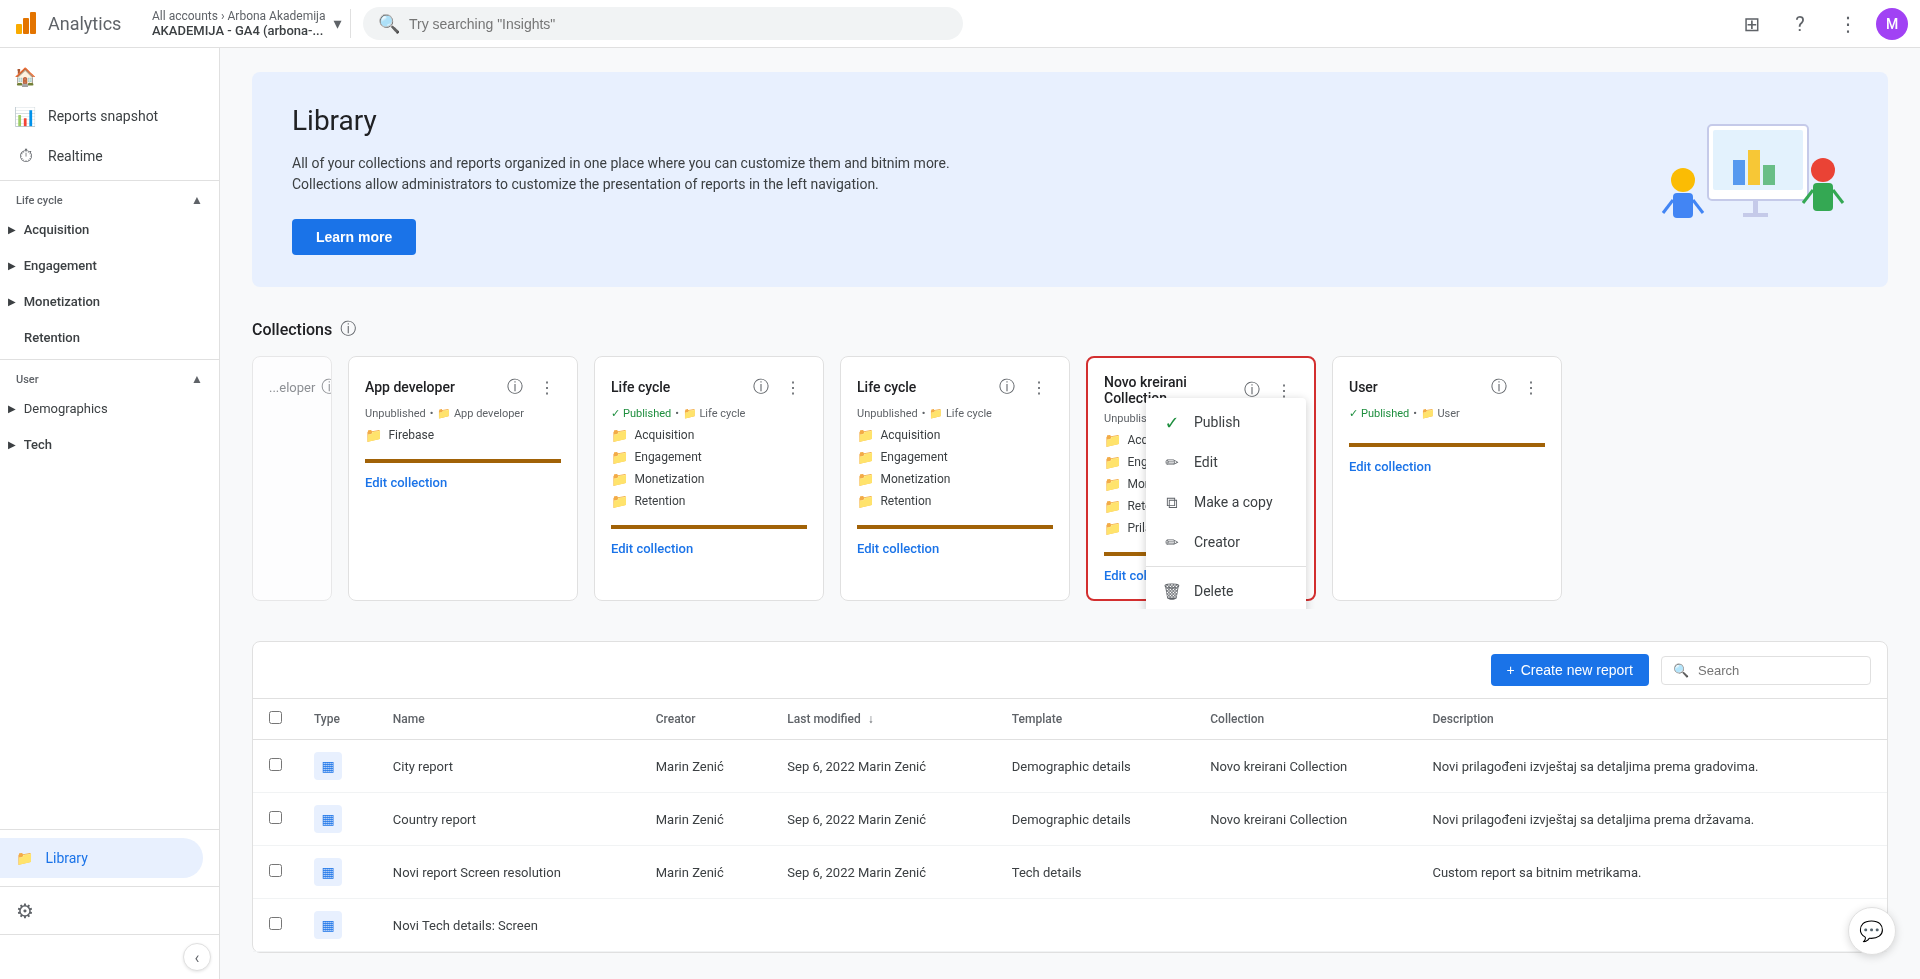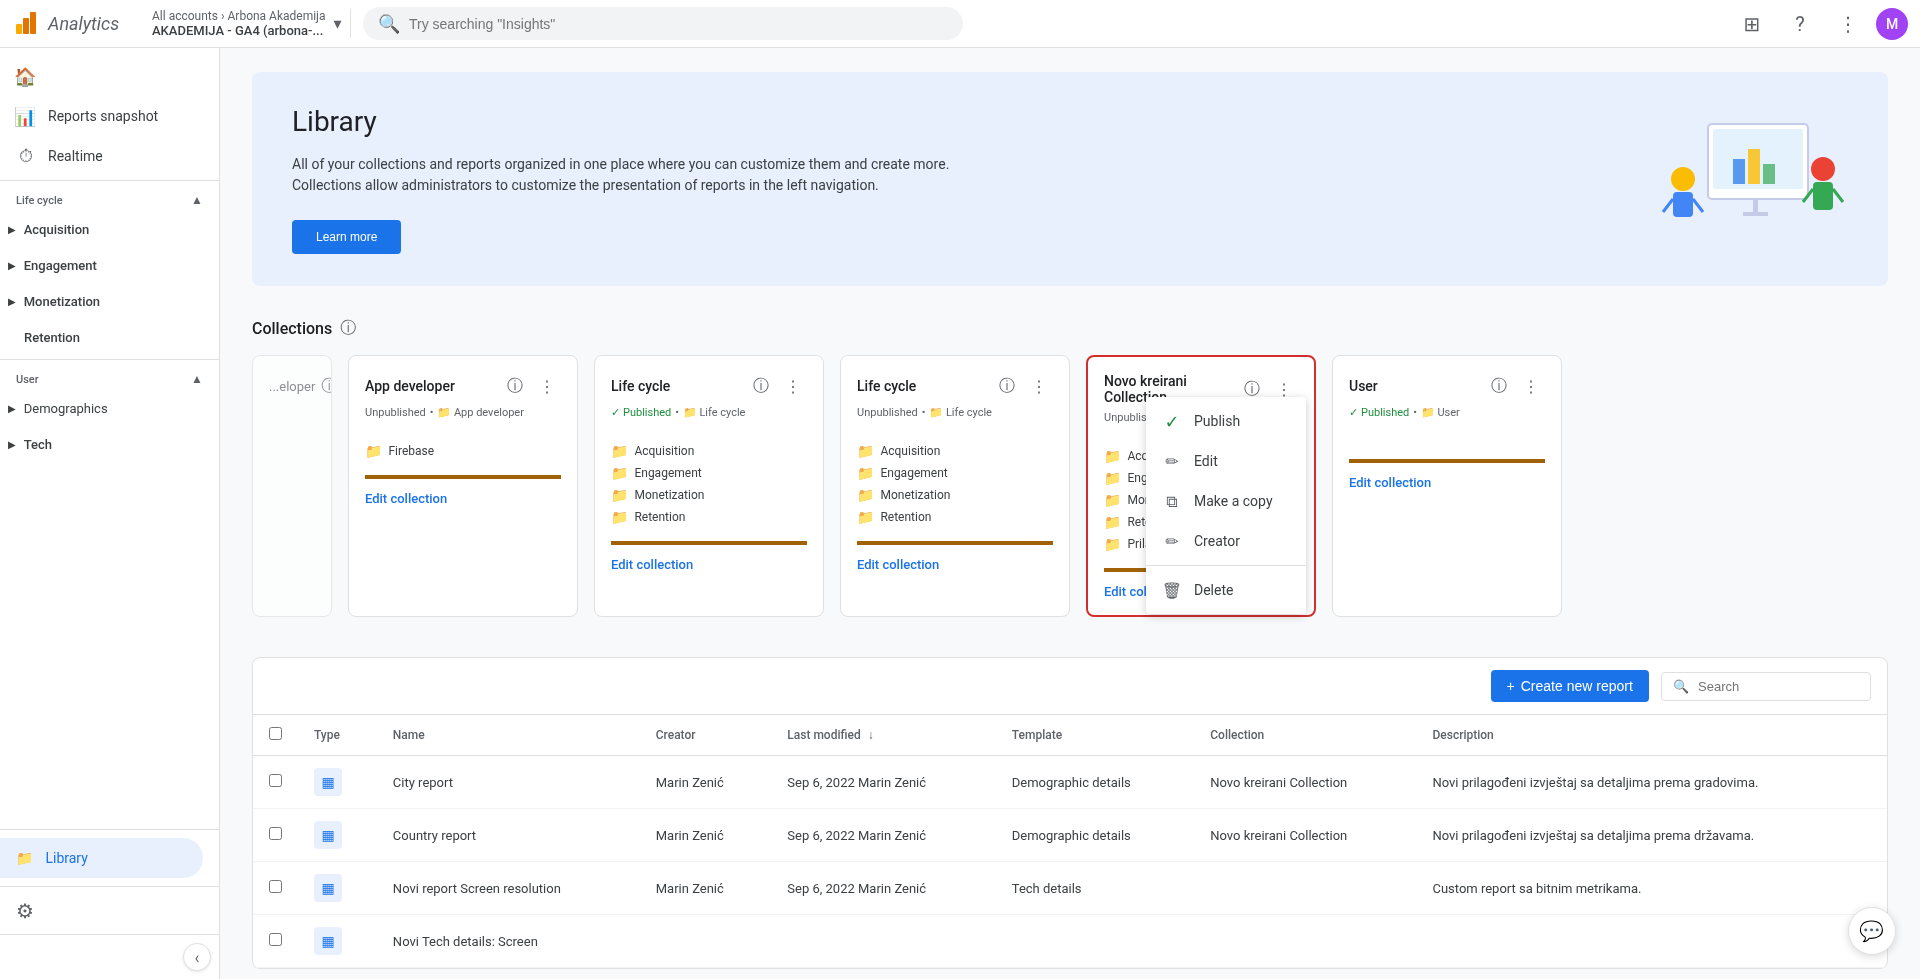--- a/index.html
+++ b/index.html
@@ -2,21 +2,21 @@
 <html><head>
   <meta charset="utf-8">
   <style>
     * { box-sizing: border-box; margin: 0; padding: 0; }
     body { font-family: 'Google Sans', Roboto, Arial, sans-serif; font-size: 13px; color: #202124; background: #f8f9fa; overflow: hidden; width: 1920px; height: 979px; }
 
     
     .topbar { display: flex; align-items: center; height: 48px; background: #fff; border-bottom: 1px solid #e0e0e0; padding: 0 12px; gap: 12px; position: fixed; top: 0; left: 0; right: 0; z-index: 100; }
     .topbar-logo { display: flex; align-items: center; gap: 8px; min-width: 120px; }
     .logo-icon { width: 28px; height: 28px; }
-    .topbar-title { font-size: 18px; color: #5f6368; font-weight: 400; font-style: italic; }
+    .topbar-title { font-size: 18px; color: #5f6368; font-weight: 400; }
     .topbar-account { display: flex; align-items: center; gap: 4px; font-size: 13px; color: #3c4043; padding: 0 8px; border-right: 1px solid #e0e0e0; }
     .topbar-account .breadcrumb { color: #5f6368; font-size: 12px; }
     .topbar-account .current { font-size: 13px; font-weight: 500; }
     .topbar-search { flex: 1; max-width: 600px; display: flex; align-items: center; background: #f1f3f4; border-radius: 24px; padding: 6px 16px; gap: 8px; }
     .topbar-search input { border: none; background: transparent; outline: none; font-size: 14px; width: 100%; color: #3c4043; }
     .topbar-right { margin-left: auto; display: flex; align-items: center; gap: 8px; }
     .topbar-icon-btn { width: 40px; height: 40px; border-radius: 50%; display: flex; align-items: center; justify-content: center; cursor: pointer; color: #5f6368; font-size: 20px; }
     .avatar { width: 32px; height: 32px; border-radius: 50%; background: #a142f4; display: flex; align-items: center; justify-content: center; color: #fff; font-size: 14px; font-weight: 500; cursor: pointer; }
 
     
@@ -34,33 +34,33 @@
     .chevron { font-size: 12px; }
 
     
     .main { flex: 1; overflow-y: auto; background: #f8f9fa; padding: 24px 32px; }
 
     
     .hero { background: #e8f0fe; border-radius: 8px; padding: 32px 40px; display: flex; align-items: center; justify-content: space-between; margin-bottom: 32px; position: relative; overflow: hidden; }
     .hero-content { max-width: 700px; }
     .hero h1 { font-size: 28px; font-weight: 400; color: #202124; margin-bottom: 16px; }
     .hero p { font-size: 14px; color: #3c4043; line-height: 1.5; margin-bottom: 24px; }
-    .hero-btn { background: #1a73e8; color: #fff; border: none; padding: 10px 24px; border-radius: 4px; font-size: 12px; cursor: pointer; font-weight: 400; }
+    .hero-btn { background: #1a73e8; color: #fff; border: none; padding: 10px 24px; border-radius: 4px; font-size: 14px; cursor: pointer; font-weight: 700; }
     .hero-illustration { width: 200px; height: 150px; position: relative; }
 
     
     .section-header { display: flex; align-items: center; gap: 8px; margin-bottom: 16px; }
     .section-title { font-size: 16px; font-weight: 500; color: #202124; }
     .info-icon { color: #5f6368; font-size: 16px; cursor: pointer; }
     .collections-grid { display: flex; gap: 16px; overflow-x: auto; padding-bottom: 8px; margin-bottom: 32px; }
     .collection-card { background: #fff; border: 1px solid #e0e0e0; border-radius: 8px; padding: 16px; min-width: 230px; max-width: 230px; flex-shrink: 0; position: relative; }
     .collection-card.highlighted { border: 2px solid #d32f2f; }
     .card-header { display: flex; align-items: center; justify-content: space-between; margin-bottom: 6px; }
     .card-title { font-size: 14px; font-weight: 500; color: #202124; }
-    .card-meta { font-size: 11px; color: #5f6368; display: flex; align-items: center; gap: 4px; margin-bottom: 24px; }
+    .card-meta { font-size: 11px; color: #5f6368; display: flex; align-items: center; gap: 4px; margin-bottom: 7px; }
     .card-meta .published { color: #1e8e3e; display: flex; align-items: center; gap: 4px; }
     .card-meta .dot { color: #5f6368; }
     .card-items { display: flex; flex-direction: column; gap: 6px; }
     .card-item { display: flex; align-items: center; gap: 6px; font-size: 12px; color: #3c4043; }
     .card-item .folder-icon { color: #5f6368; font-size: 14px; }
     .card-footer { margin-top: 16px; border-top: 4px solid #a16207; padding-top: 12px; }
     .edit-link { color: #1a73e8; font-size: 13px; cursor: pointer; font-weight: 500; }
     .card-actions { display: flex; align-items: center; gap: 4px; }
     .icon-btn { width: 28px; height: 28px; border-radius: 50%; display: flex; align-items: center; justify-content: center; cursor: pointer; color: #5f6368; font-size: 16px; }
 
@@ -197,21 +197,21 @@
     <div style="padding:8px 0; border-top:1px solid #e0e0e0; display:flex; align-items:center; justify-content:flex-end; padding-right:8px;">
       <div class="icon-btn" style="border:1px solid #e0e0e0; background:#fff; box-shadow:0 1px 3px rgba(0,0,0,0.1);">‹</div>
     </div>
   </div>
 
   <div class="main">
 
     <div class="hero">
       <div class="hero-content">
         <h1>Library</h1>
-        <p>All of your collections and reports organized in one place where you can customize them and create more. Collections allow administrators to customize the presentation of reports in the left navigation.</p>
+        <p>All of your collections and reports organized in one place where you can customize them and bitnim more. Collections allow administrators to customize the presentation of reports in the left navigation.</p>
         <button class="hero-btn">Learn more</button>
       </div>
       <div class="hero-illustration">
         
         <svg viewBox="0 0 200 150" width="200" height="150">
 
           <rect x="60" y="20" width="100" height="75" rx="4" fill="#fff" stroke="#c5cae9" stroke-width="2"></rect>
           <rect x="65" y="25" width="90" height="60" rx="2" fill="#e3f2fd"></rect>
 
           <rect x="85" y="55" width="12" height="25" fill="#1a73e8" opacity="0.7"></rect>

